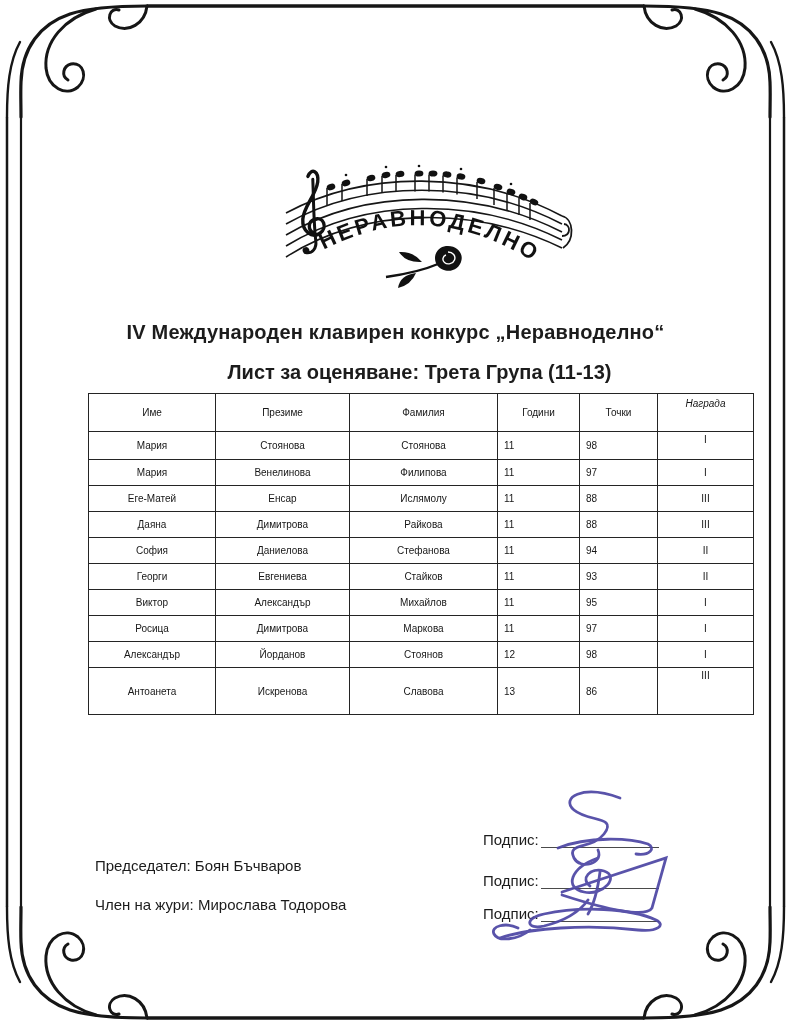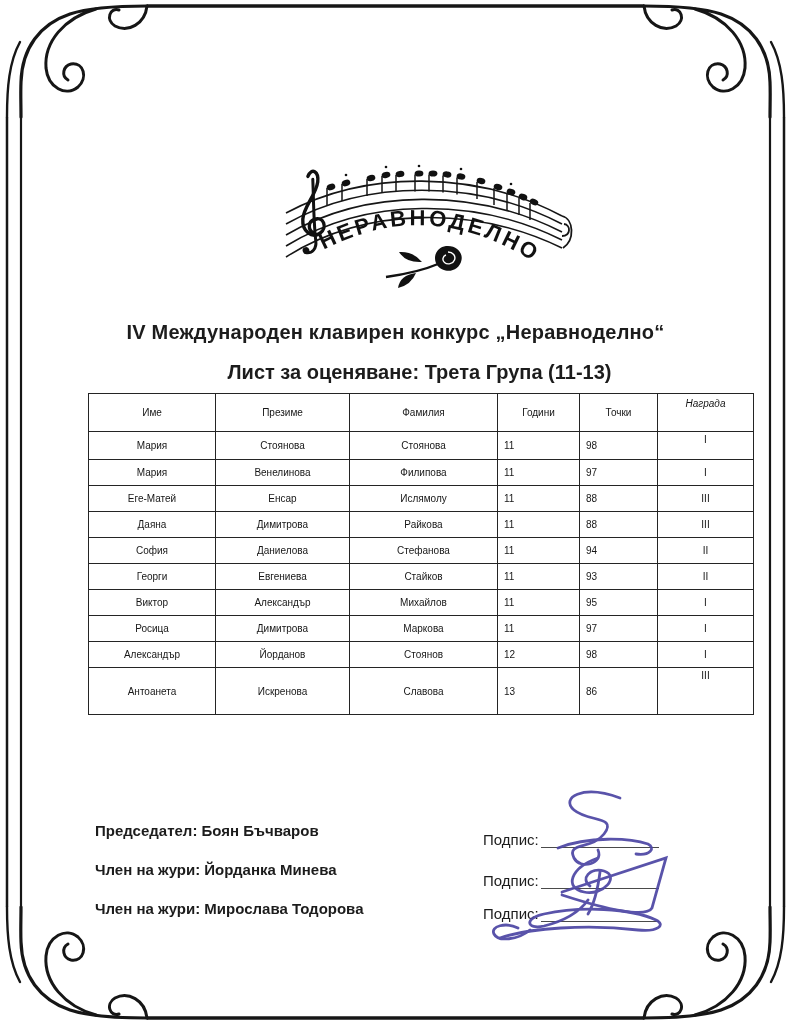--- a/index.html
+++ b/index.html
@@ -29,22 +29,22 @@
   th:last-child{vertical-align:top;padding-top:4px;font-style:italic;}
   td{height:25px;padding:0 6px;vertical-align:middle;}
   td.first,td.middle,td.last{text-align:center;}
   td.age{padding-right:3px;}
   td.points{text-align:left;}
   td.award{text-align:center;}
   tbody tr:nth-child(10) td{height:44px;}
   tbody tr:nth-child(1) td.award,
   tbody tr:nth-child(10) td.award{vertical-align:top;padding-top:2px;}
   
-  #officials{left:95px;top:822px;display:flex;flex-direction:column;gap:22px;
-    font-size:15px;font-weight:bold;z-index:2;}
+  #officials{left:95px;top:857px;display:flex;flex-direction:column;gap:22px;
+    font-size:15px;font-weight:normal;z-index:2;}
   #podpis{left:478px;top:831px;width:230px;z-index:2;}
   .sig-row{position:absolute;left:5px;display:flex;align-items:flex-end;
     font-size:15px;font-weight:normal;}
   .sig-row .line{display:inline-block;width:118px;height:16px;
     border-bottom:1.7px solid #4a4a4a;margin-left:2px;}
   #ink{left:468px;top:778px;width:240px;height:178px;z-index:3;}
 </style>
 </head>
 <body>
 
@@ -232,21 +232,20 @@
     <td class="age">13</td>
     <td class="points">86</td>
     <td class="award">III</td>
   </tr>
       </tbody>
   </table>
 </div>
 
 <div id="officials" class="abs">
   <div>Председател: Боян Бъчваров</div>
-  <div>Член на жури: Йорданка Минева</div>
   <div>Член на жури: Мирослава Тодорова</div>
 </div>
 
 <div id="podpis" class="abs">
   <div class="sig-row" style="top:0;">
     <span>Подпис:</span>
       <span class="line"></span>
   </div>
   <div class="sig-row" style="top:41px;">
     <span>Подпис:</span>

